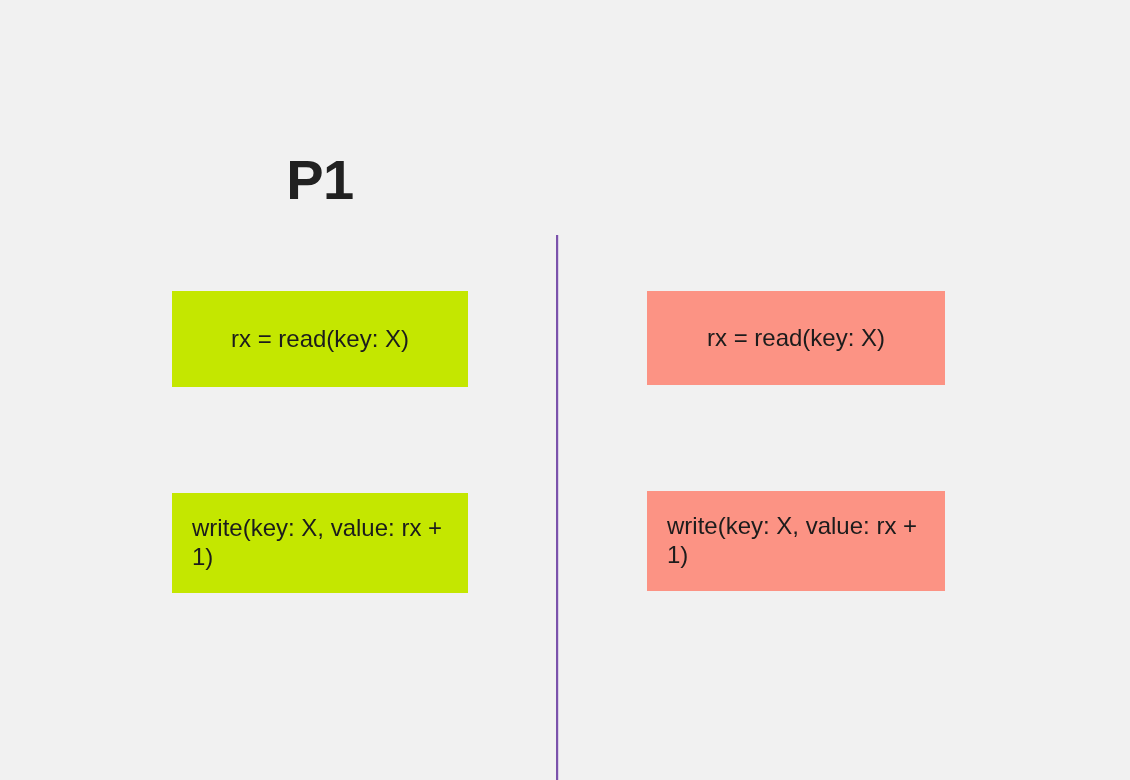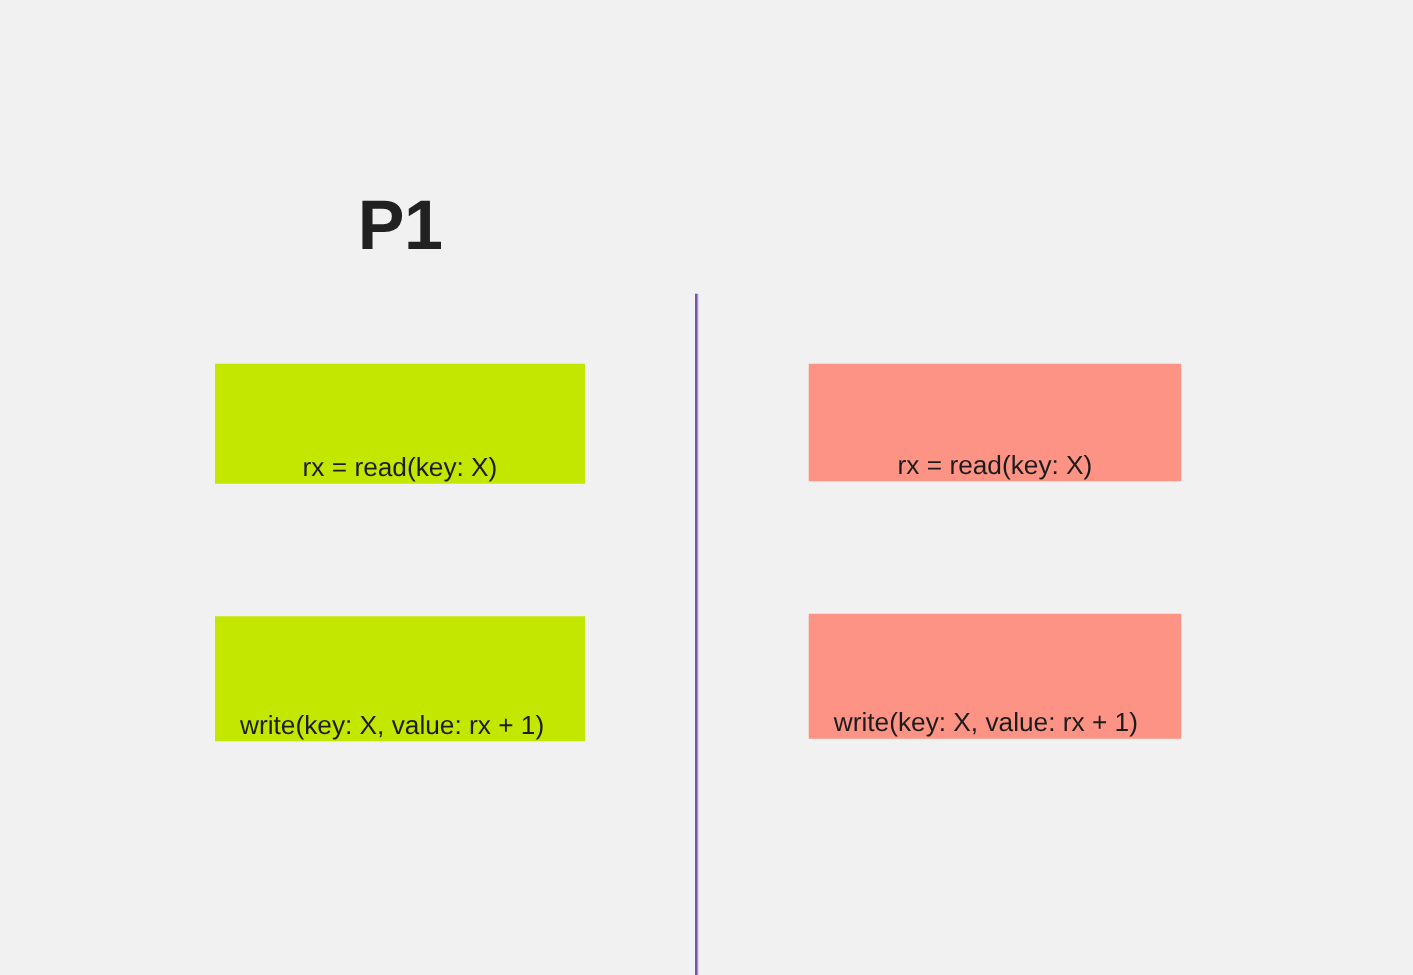--- a/index.html
+++ b/index.html
@@ -53,22 +53,22 @@
     background: #d9cfe8;
     border-left: 2px solid #7b52ab;
     box-sizing: border-box;
   }
 
   
   .op-box {
     position: absolute;
     box-sizing: border-box;
     display: flex;
-    align-items: flex-end;
-    font-size: 21px;
+    align-items: center;
+    font-size: 24px;
     color: #1c1c1c;
     line-height: 1.2;
   }
   .op-box .op-label {
     display: block;
     width: 100%;
   }
   .op-green { background: #c4e700; }
   .op-salmon { background: #fc9384; }
 

